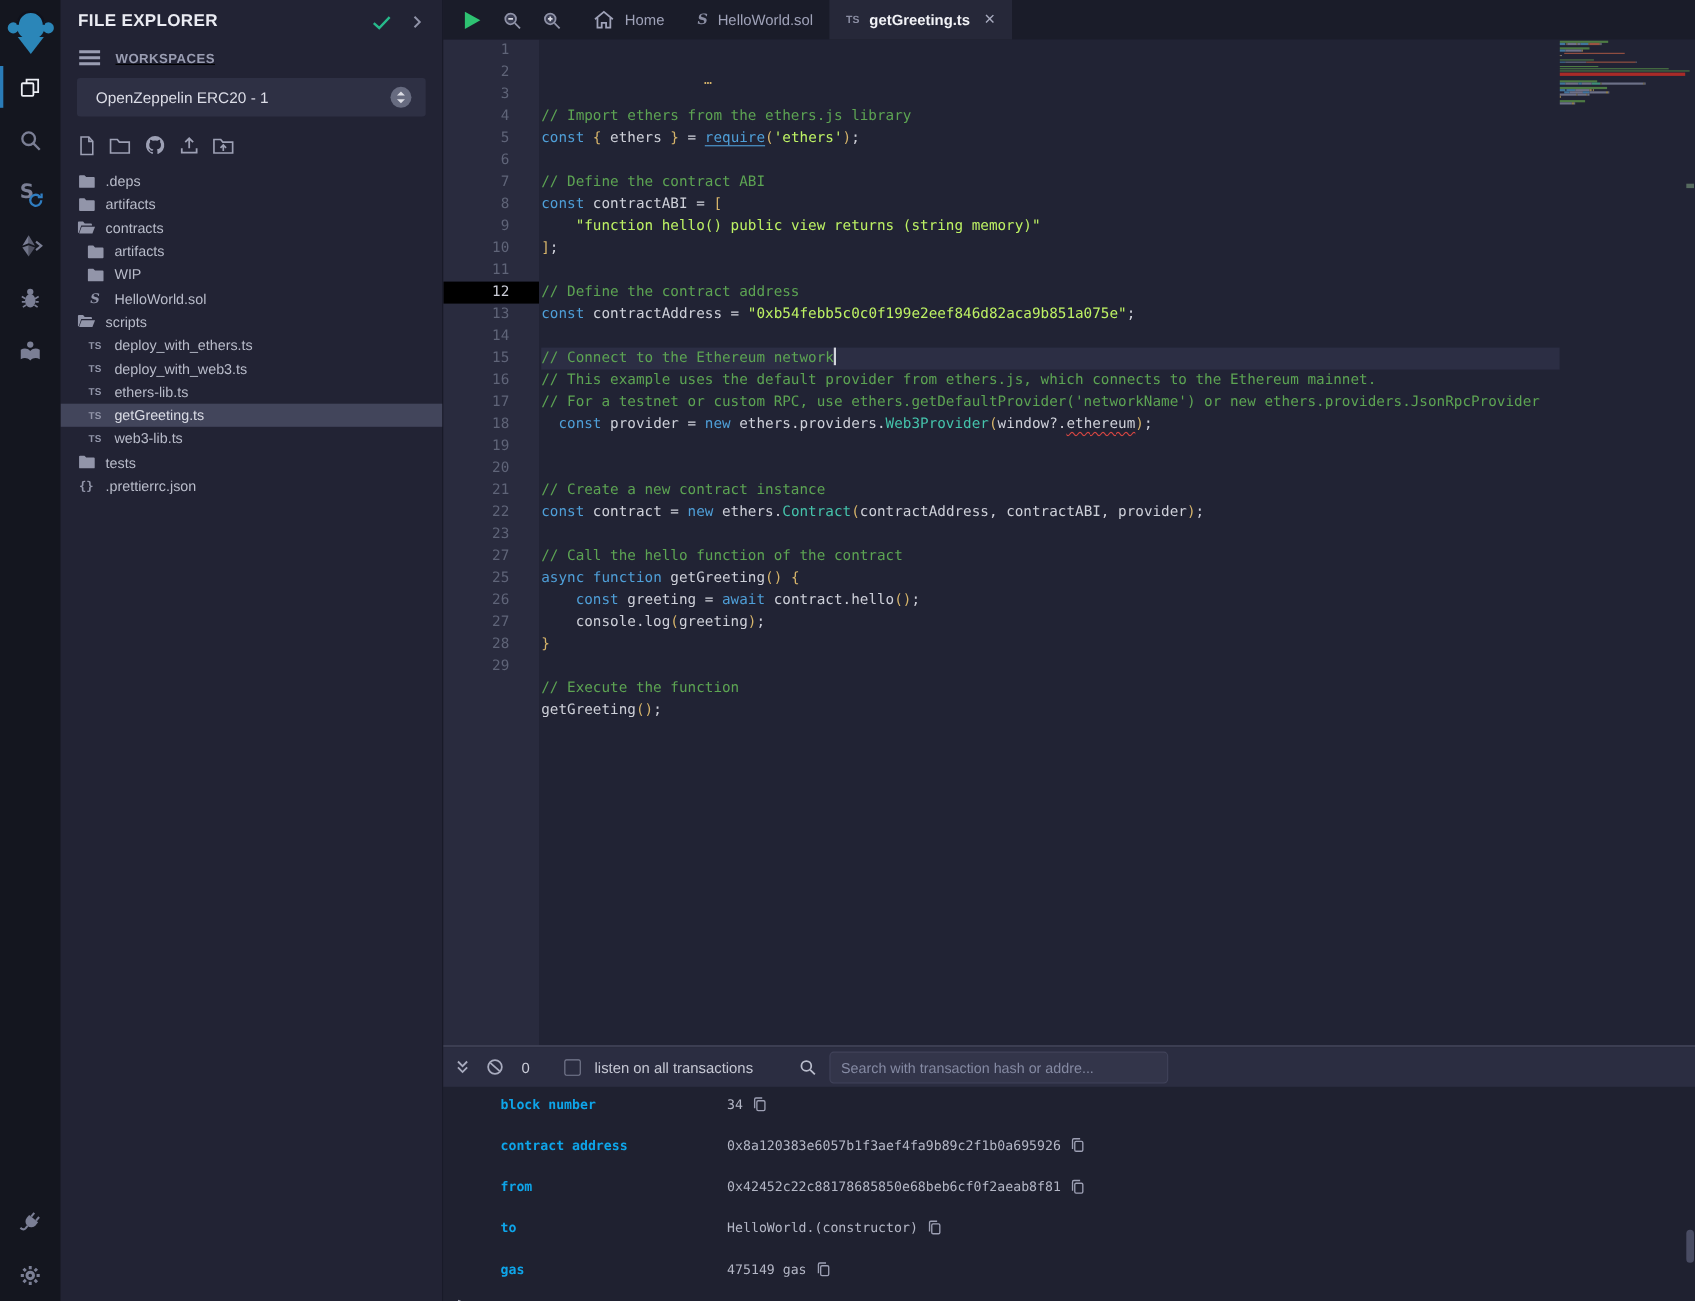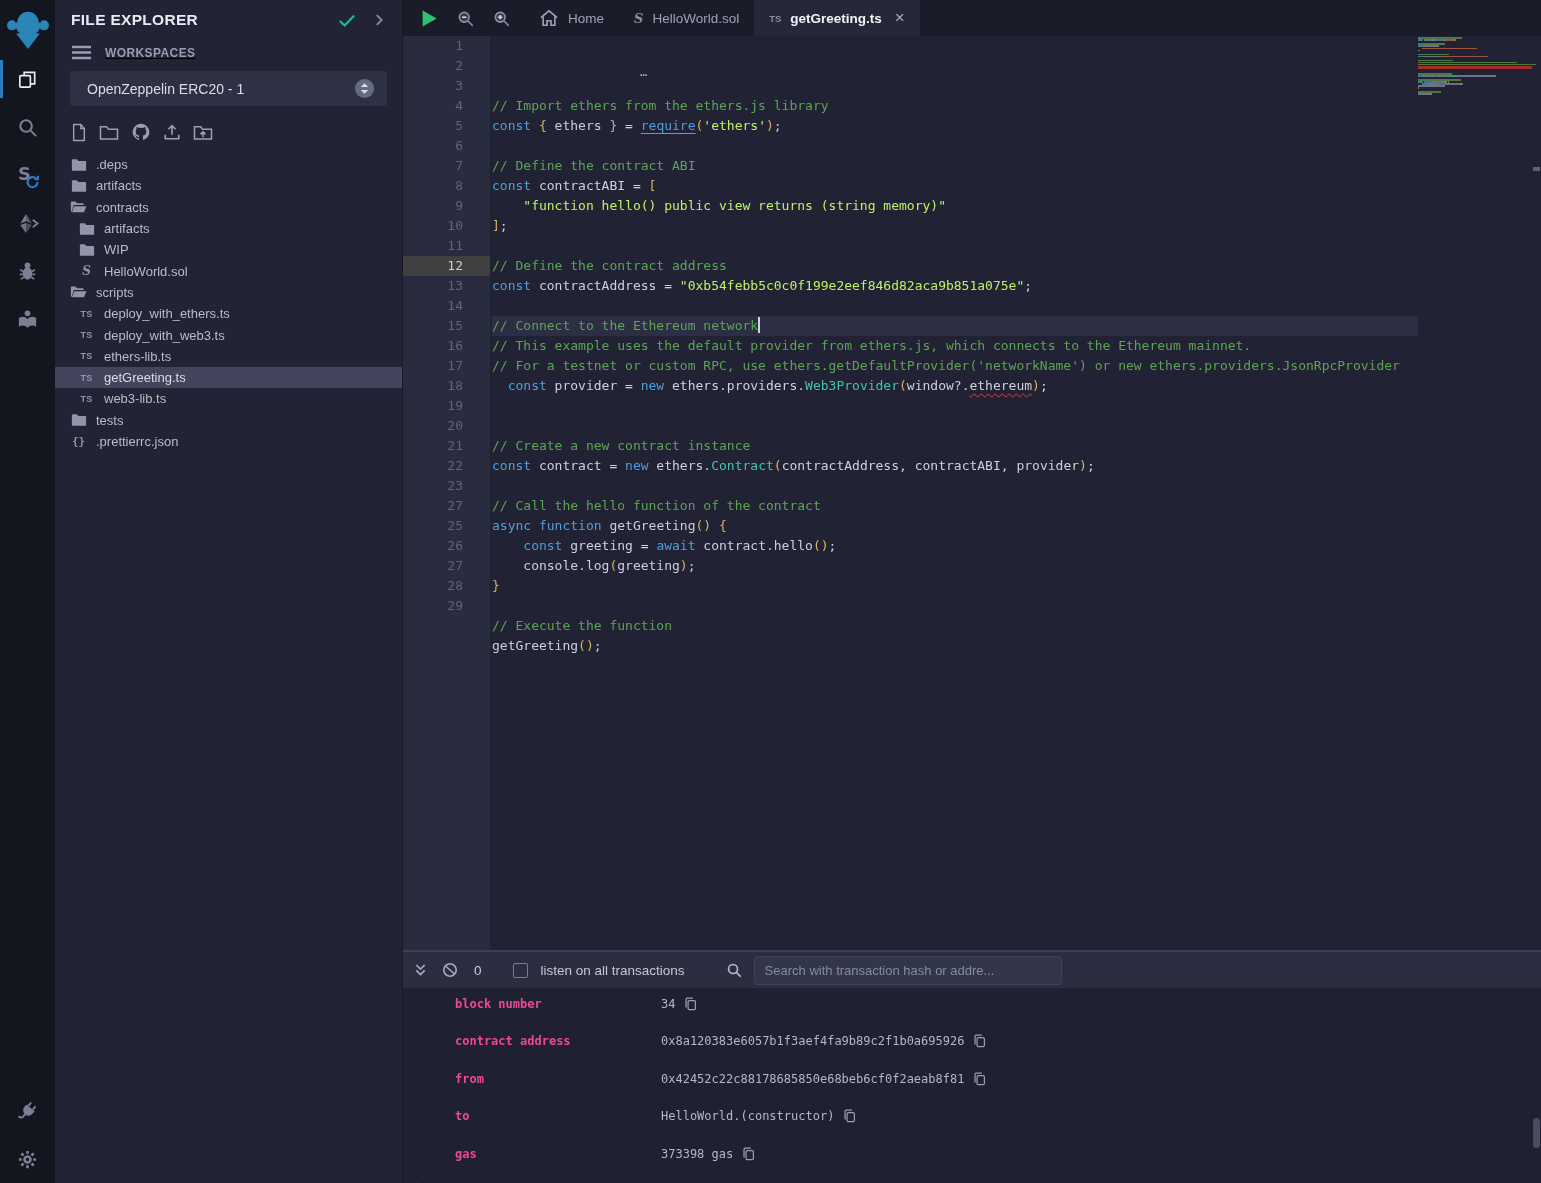--- a/index.html
+++ b/index.html
@@ -50,21 +50,21 @@
   .tab .txtic{font-size:9.5px;color:#8b8ea3;}
   .tab .solic{font-size:13px;font-weight:bold;color:#8b8ea3;font-family:"DejaVu Serif",serif;font-style:italic;}
   .tab.active{background:#262839;color:#f2f3f7;font-weight:bold;}
   .tab-close{margin-left:4px;font-size:17px;color:#a9acc0;font-weight:normal;cursor:pointer;}
 
   
   .editor{position:absolute;top:36px;left:0;right:0;bottom:233px;background:#212334;display:flex;overflow:hidden;}
   .gutter{width:87px;background:#292b3e;flex:none;}
   .gutter .ln{height:20px;line-height:20px;text-align:right;padding-right:27px;color:#5f6478;
               font-family:"DejaVu Sans Mono",monospace;font-size:13px;cursor:pointer;}
-  .gutter .ln.current{color:#ccced8;background:#404040;}
+  .gutter .ln.current{color:#ccced8;background:#000000;}
   .code{flex:1;position:relative;padding-left:2px;overflow:hidden;white-space:pre;
         font-family:"DejaVu Sans Mono",monospace;font-size:13px;line-height:20px;color:#ced0d9;cursor:text;}
   .code-line{height:20px;}
   .code-line.current{background:#2c2e44;}
   .tok.cm{color:#5da453;text-align:right;} .tok.kw{color:#4f9fd8;} .tok.str{color:#bef264;}
   .tok.pun{color:#d6b46a;} .tok.fn{color:#45c3ab;} .tok.vr{color:#ced0d9;}
   .tok.und{color:#4f9fd8;text-decoration:underline;text-underline-offset:3px;}
   .tok.err{color:#ced0d9;text-decoration:underline wavy #d64541;text-decoration-thickness:1px;text-underline-offset:3px;}
   .caret{display:inline-block;width:1.5px;height:16px;background:#d2d4dc;vertical-align:-3px;}
   .hint-dots{position:absolute;left:150px;top:31px;color:#d6b46a;font-size:12px;letter-spacing:1px;line-height:10px;}
@@ -85,21 +85,21 @@
   .t-check{margin-left:31px;width:15px;height:15px;appearance:none;-webkit-appearance:none;
            border:1px solid #7a7d92;border-radius:2px;background:transparent;cursor:pointer;}
   .t-listen{margin-left:10px;font-size:13.5px;color:#c6c8d4;cursor:pointer;}
   .t-search-ic{margin-left:41px;}
   .t-input{margin-left:12px;width:286px;height:27px;background:#33354a;border:1px solid #41435a;
            border-radius:4px;color:#d6d8e2;font-size:13px;padding:0 10px;outline:none;
            font-family:"Liberation Sans",sans-serif;}
   .t-input::placeholder{color:#858aa3;}
   .term-body{position:relative;height:195px;font-family:"DejaVu Sans Mono",monospace;font-size:12px;overflow:hidden;}
   .term-row{display:flex;align-items:flex-start;padding:9px 0 0 52px;height:37.4px;box-sizing:border-box;}
-  .term-label{width:206px;font-weight:bold;color:#ec4899;flex:none;}
+  .term-label{width:206px;font-weight:bold;color:#0ea5e9;flex:none;}
   .term-val{color:#b4b7c6;display:flex;align-items:center;gap:9px;}
   .term-val .ic{color:#9da0b4;cursor:pointer;margin-top:-1px;}
   .term-prompt{padding:3px 0 0 13px;color:#b7bac8;font-weight:bold;font-size:13px;}
   .term-scroll{position:absolute;right:1px;top:130px;width:7px;height:30px;background:#494c63;border-radius:4px;cursor:pointer;}
 </style>
 </head>
 <body>
 
 <div class="app">
 
@@ -612,21 +612,21 @@
                   <svg width="13" height="15" viewBox="0 0 16 18" fill="none" stroke="currentColor" stroke-width="1.5">
                     <rect x="5" y="5.5" width="9" height="11" rx="1.5"></rect>
                     <path d="M11 2.5 H4 a1.5 1.5 0 0 0 -1.5 1.5 V14"></path>
                   </svg>
                 </span>
               </span>
             </div>
             <div class="term-row">
               <span class="term-label">gas</span>
               <span class="term-val">
-                <span>373398 gas</span>
+                <span>475149 gas</span>
                 <span class="ic">
                   <svg width="13" height="15" viewBox="0 0 16 18" fill="none" stroke="currentColor" stroke-width="1.5">
                     <rect x="5" y="5.5" width="9" height="11" rx="1.5"></rect>
                     <path d="M11 2.5 H4 a1.5 1.5 0 0 0 -1.5 1.5 V14"></path>
                   </svg>
                 </span>
               </span>
             </div>
           </div>
         <div class="term-prompt">&gt;</div>

